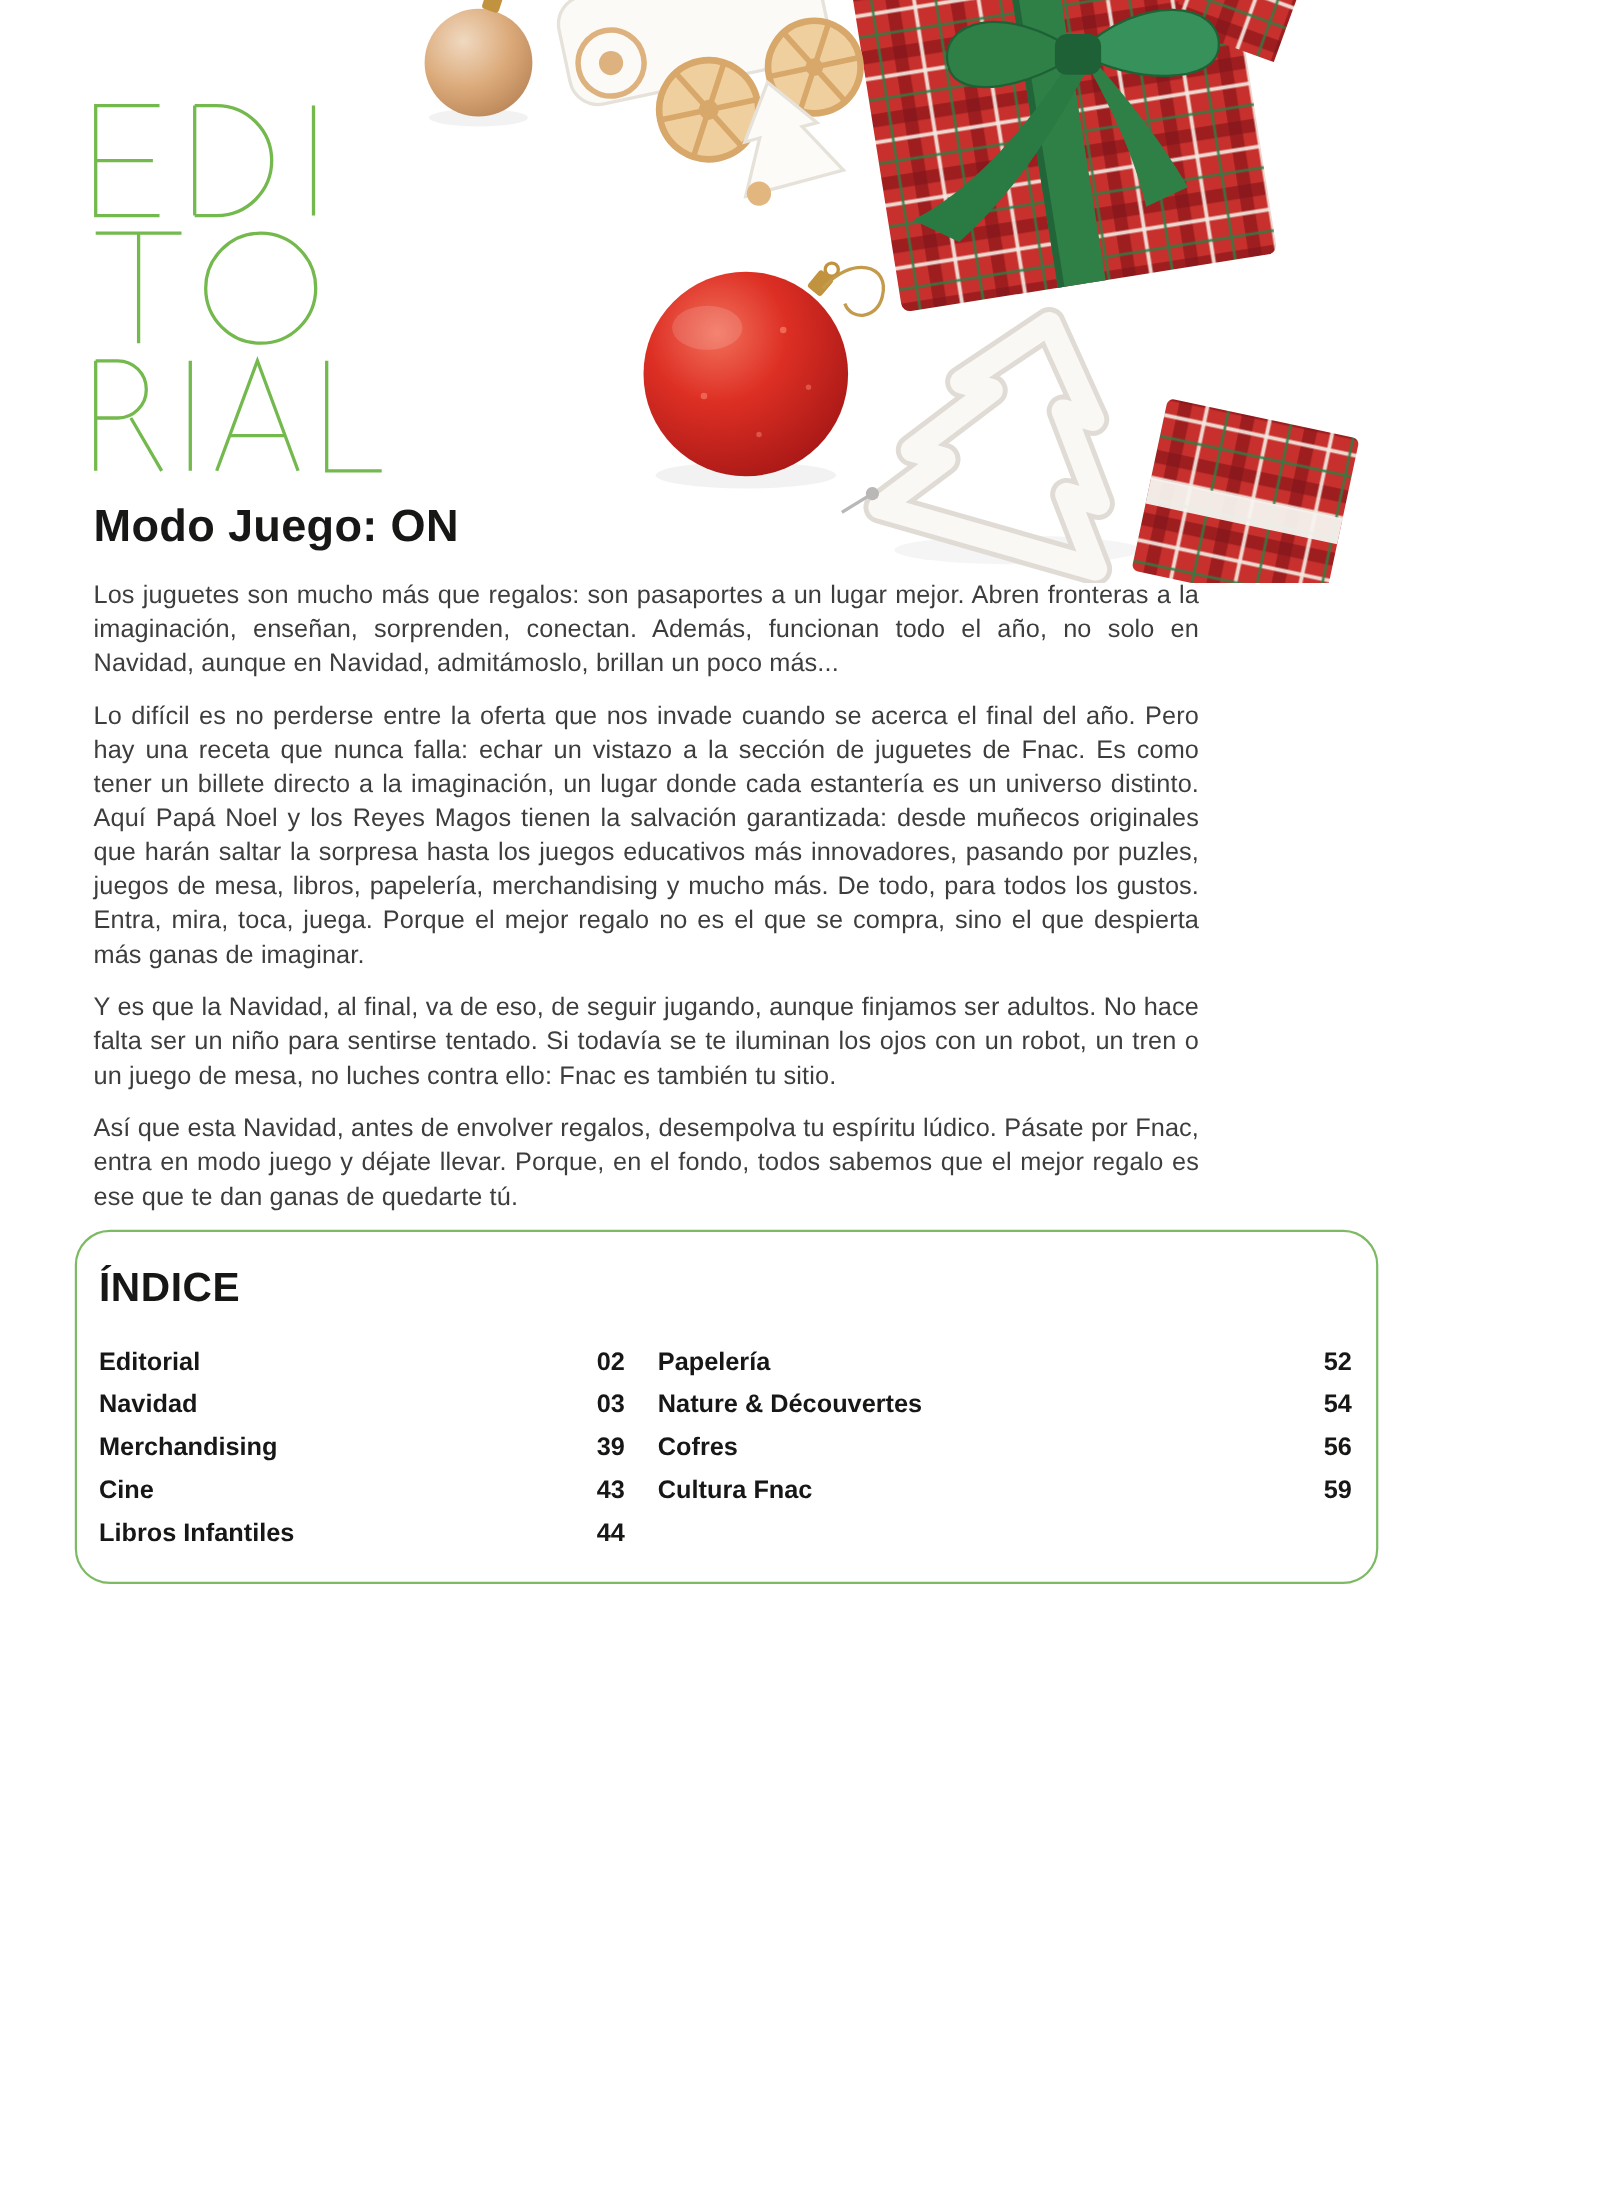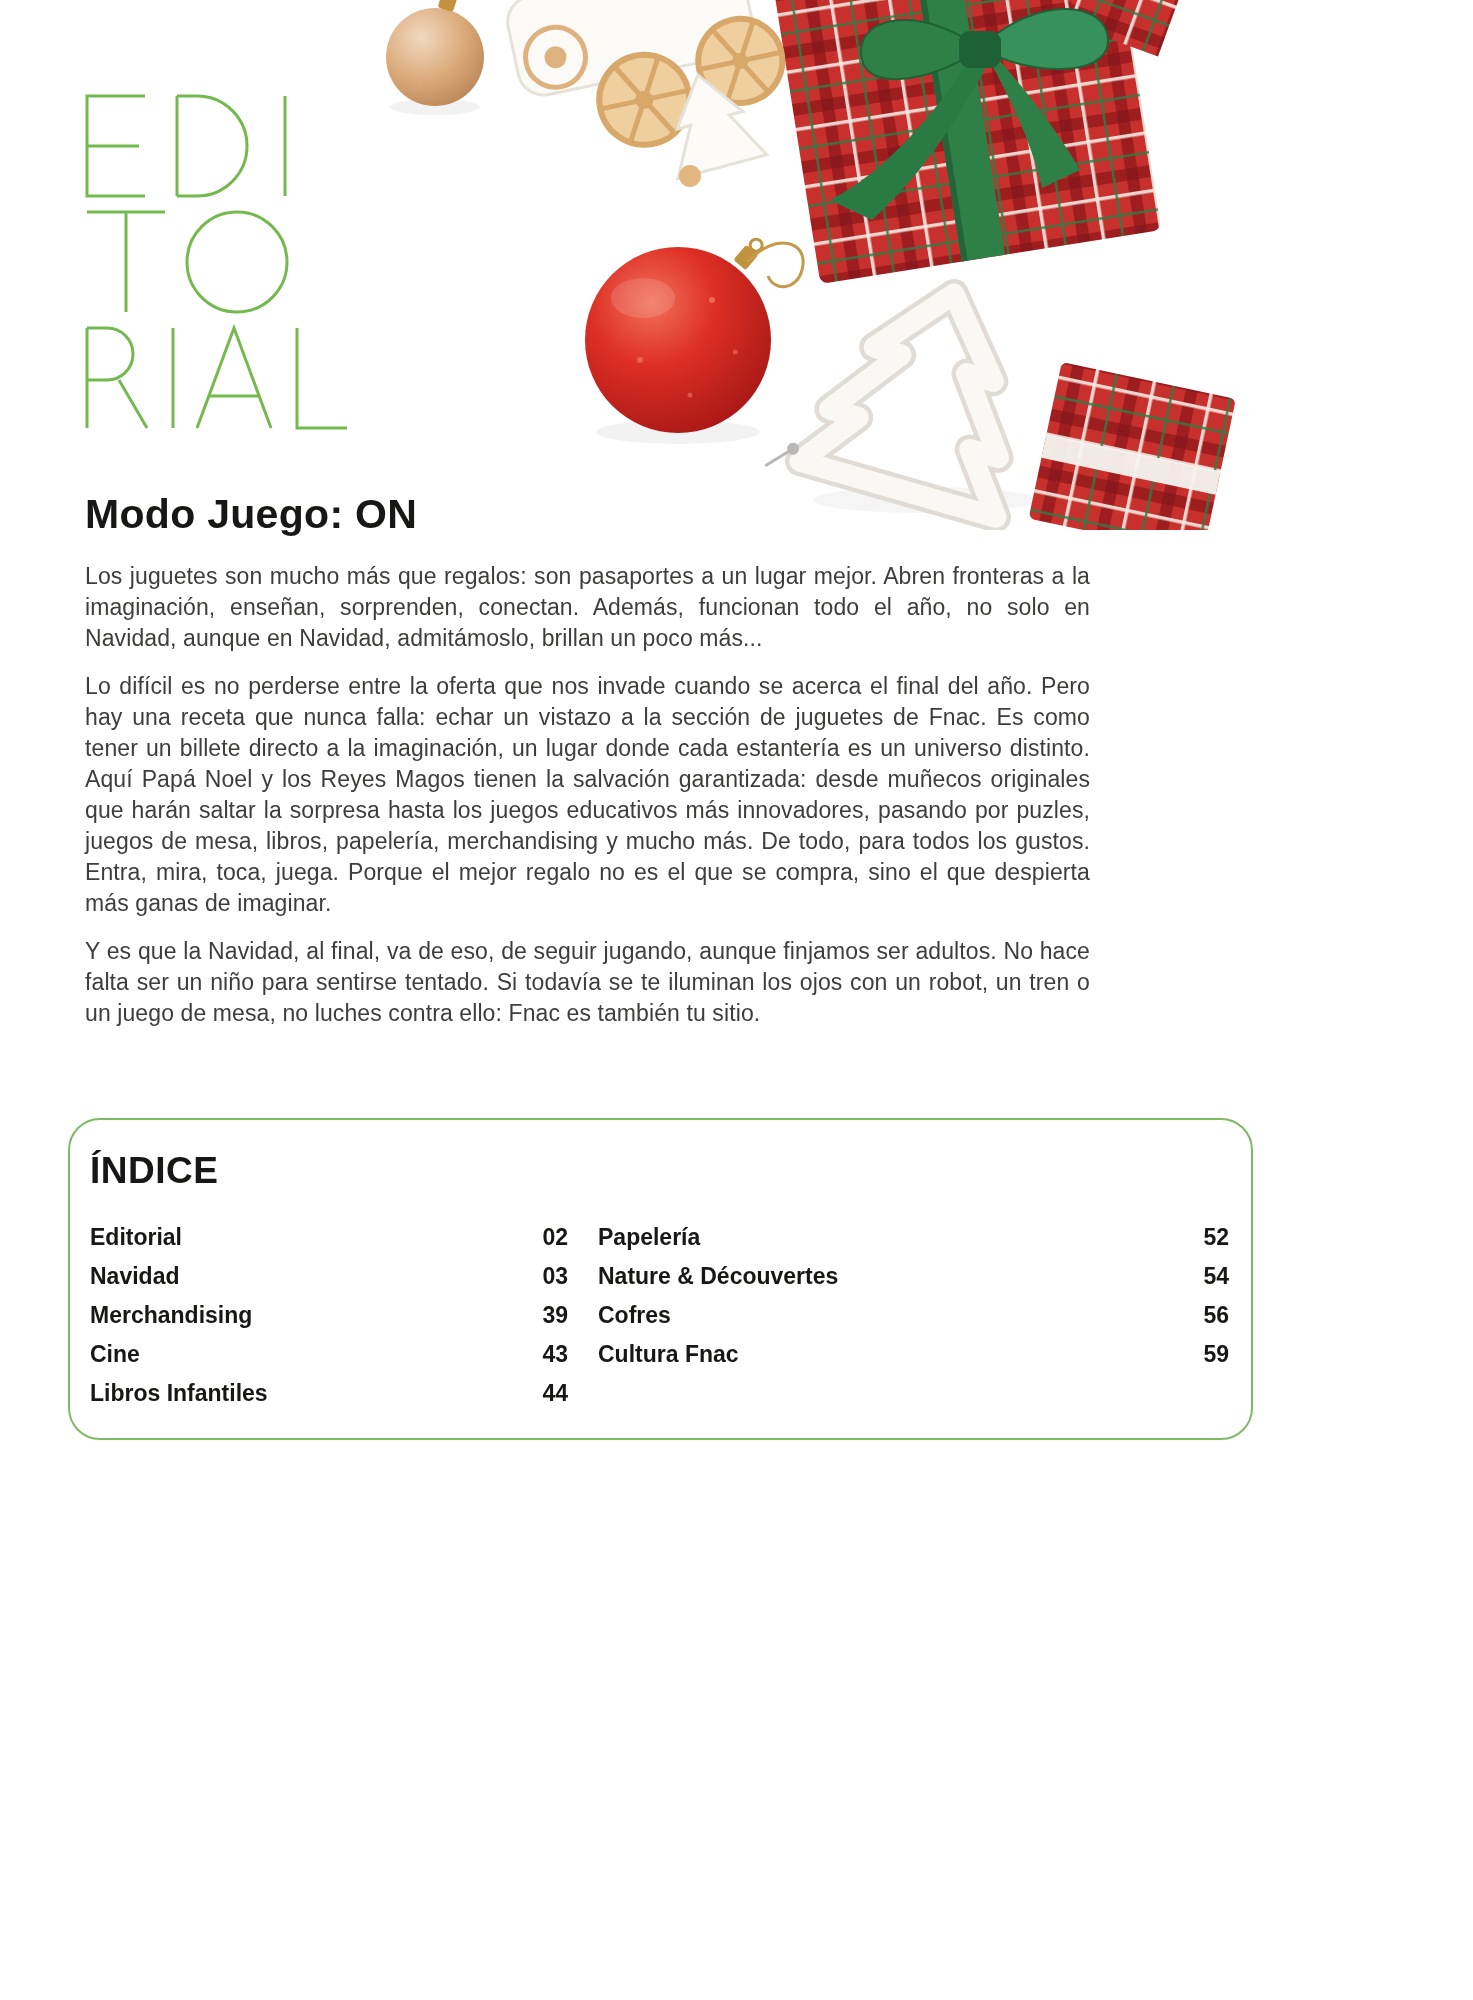--- a/index.html
+++ b/index.html
@@ -12,21 +12,21 @@
     overflow:hidden;
     font-family:"Liberation Sans","DejaVu Sans",sans-serif;
   }
   
   .photo { position:absolute; left:340px; top:0; width:1133px; height:530px; }
   .photo svg { display:block; width:100%; height:100%; }
   
   .masthead { position:absolute; left:85px; top:94px; width:270px; height:340px; }
   .masthead svg { display:block; width:100%; height:100%; }
   
-  .content { position:absolute; left:85px; top:455px; width:1005px; color:#3e3d3c;margin-top:36px; }
+  .content { position:absolute; left:85px; top:455px; width:1005px; color:#3e3d3c; }
   .content h1 {
     font-size:41px; font-weight:700; color:#171716;
     letter-spacing:0.3px; margin-bottom:23px;
   }
   .content p {
     font-size:23px; line-height:31px; text-align:justify;
     margin-bottom:17px; letter-spacing:0.1px;
   }
   
   .index-box {
@@ -180,20 +180,21 @@
         <path d="M212,234 V334 H262"></path>
       </g>
     </svg>
   </div>
 
   <div class="content">
     <h1>Modo Juego: ON</h1>
     <p>Los juguetes son mucho más que regalos: son pasaportes a un lugar mejor. Abren fronteras a la imaginación, enseñan, sorprenden, conectan. Además, funcionan todo el año, no solo en Navidad, aunque en Navidad, admitámoslo, brillan un poco más...</p>
     <p>Lo difícil es no perderse entre la oferta que nos invade cuando se acerca el final del año. Pero hay una receta que nunca falla: echar un vistazo a la sección de juguetes de Fnac. Es como tener un billete directo a la imaginación, un lugar donde cada estantería es un universo distinto. Aquí Papá Noel y los Reyes Magos tienen la salvación garantizada: desde muñecos originales que harán saltar la sorpresa hasta los juegos educativos más innovadores, pasando por puzles, juegos de mesa, libros, papelería, merchandising y mucho más. De todo, para todos los gustos. Entra, mira, toca, juega. Porque el mejor regalo no es el que se compra, sino el que despierta más ganas de imaginar.</p>
     <p>Y es que la Navidad, al final, va de eso, de seguir jugando, aunque finjamos ser adultos. No hace falta ser un niño para sentirse tentado. Si todavía se te iluminan los ojos con un robot, un tren o un juego de mesa, no luches contra ello: Fnac es también tu sitio.</p>
+    <p>Así que esta Navidad, antes de envolver regalos, desempolva tu espíritu lúdico. Pásate por Fnac, entra en modo juego y déjate llevar. Porque, en el fondo, todos sabemos que el mejor regalo es ese que te dan ganas de quedarte tú.</p>
   </div>
 
   <div class="index-box">
     <div class="index-title">ÍNDICE</div>
     <div class="index-cols">
 
       <div class="index-col left">
         <div class="index-row">
           <span>Editorial</span>
           <span class="pg">02</span>

